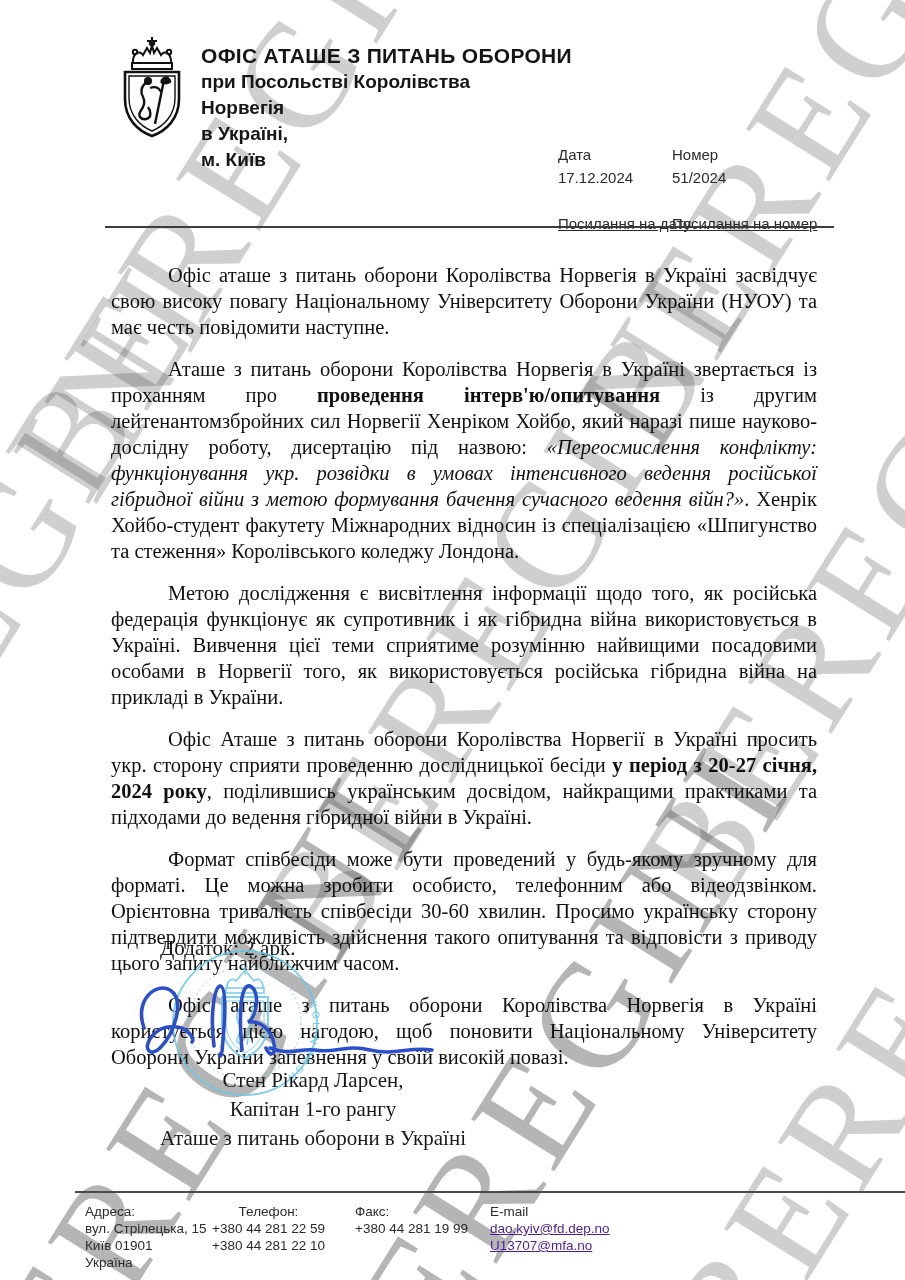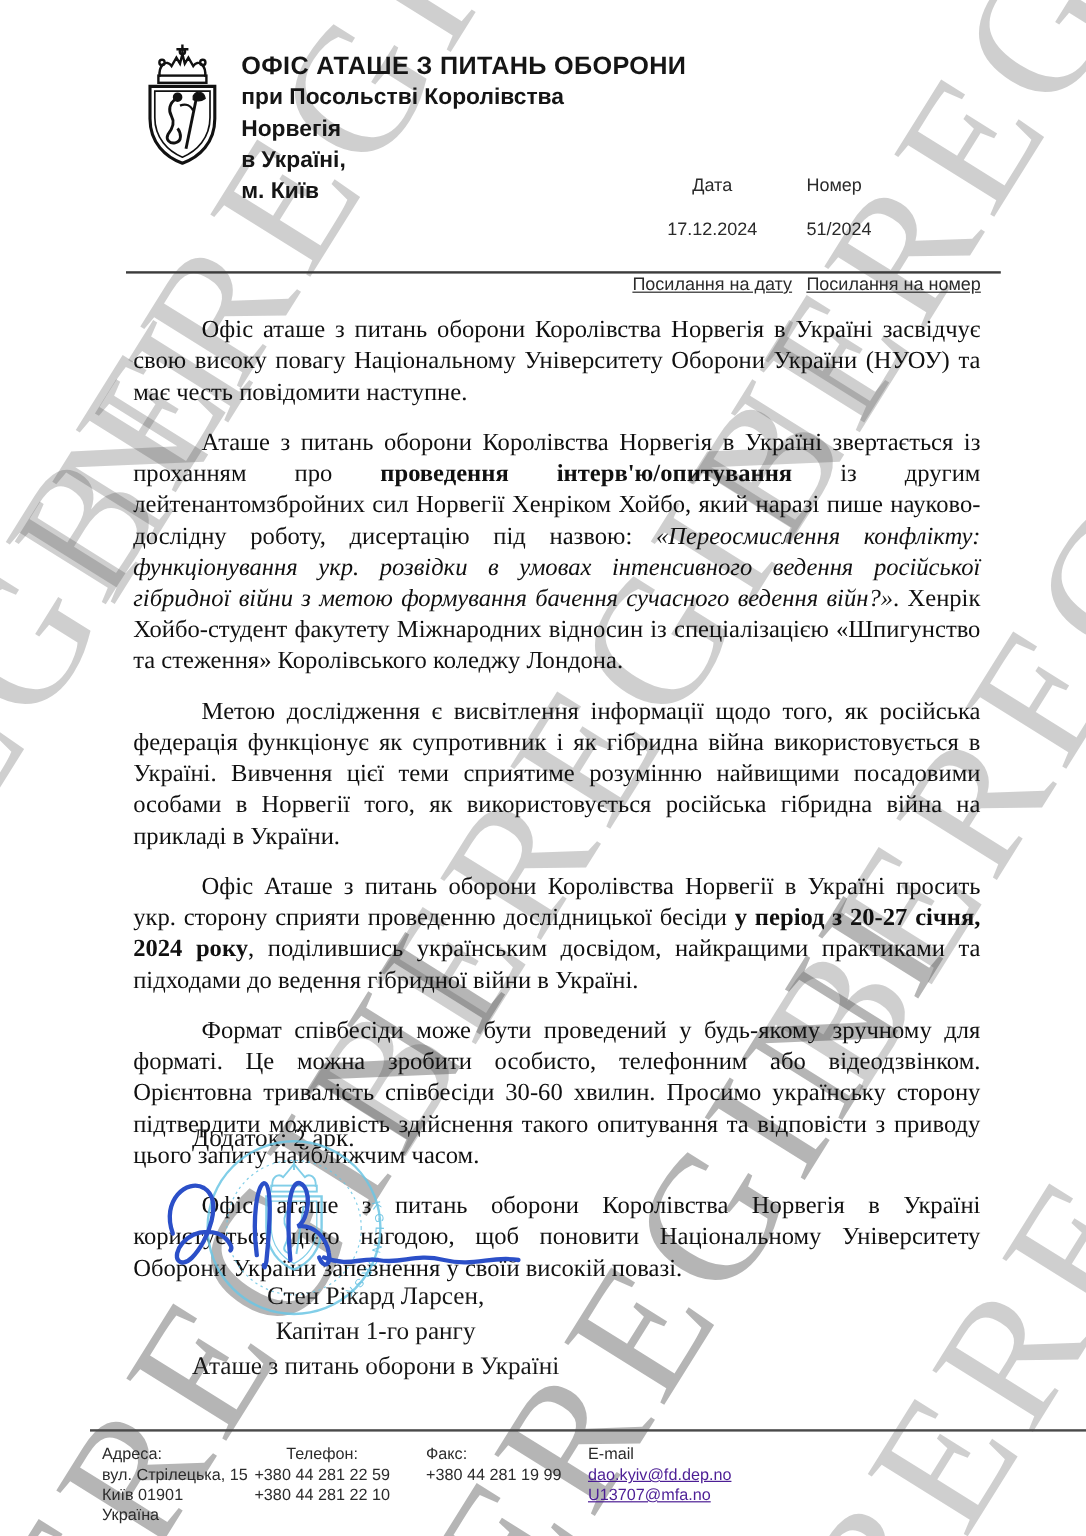--- a/index.html
+++ b/index.html
@@ -18,23 +18,23 @@
   .wm.dark{color:rgba(70,70,70,0.40);}
   
   .logo{position:absolute;left:117px;top:36px;z-index:1;}
   .org-block{
     position:absolute;left:201px;top:42px;z-index:1;
     font-family:"Liberation Sans",sans-serif;font-weight:bold;color:#151515;
   }
   .org-line-main{font-size:21px;line-height:27px;letter-spacing:.3px;}
   .org-line{font-size:19px;line-height:26px;}
   .meta{position:absolute;top:146px;z-index:1;font-family:"Liberation Sans",sans-serif;font-size:15px;color:#2a2a2a;}
-  .meta-date{left:527px;text-align:center;}
+  .meta-date{left:558px;}
   .meta-num{left:672px;}
-  .meta .val{margin-top:20px;}
+  .meta .val{margin-top:6px;}
   .meta .ref{margin-top:29px;text-decoration:underline;}
   .rule-top{position:absolute;left:105px;top:226px;width:729px;height:2px;background:#3c3c3c;z-index:1;}
   
   .body{
     position:absolute;left:95px;top:246px;width:738px;z-index:1;
     font-size:20.5px;line-height:26px;text-align:justify;color:#101010;
   }
   .body p{margin:16px;text-indent:57px;}
   .b{font-weight:bold;}
   .i{font-style:italic;}

